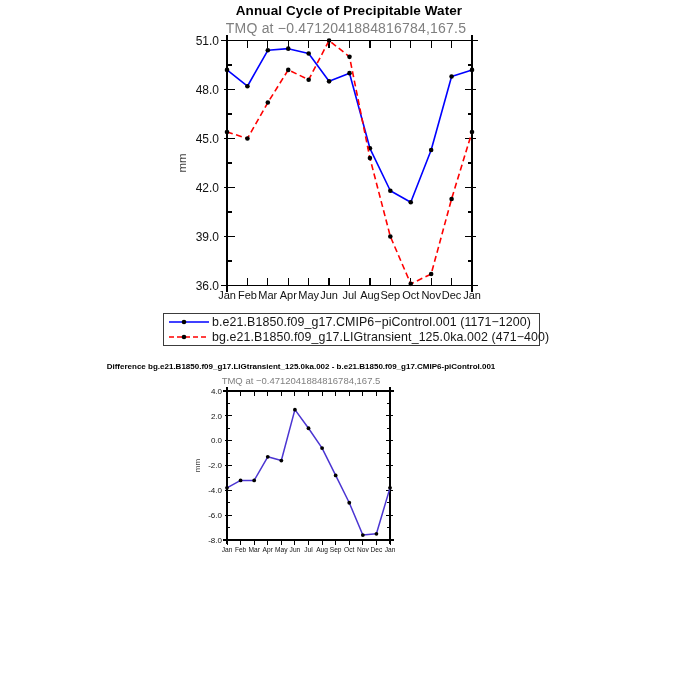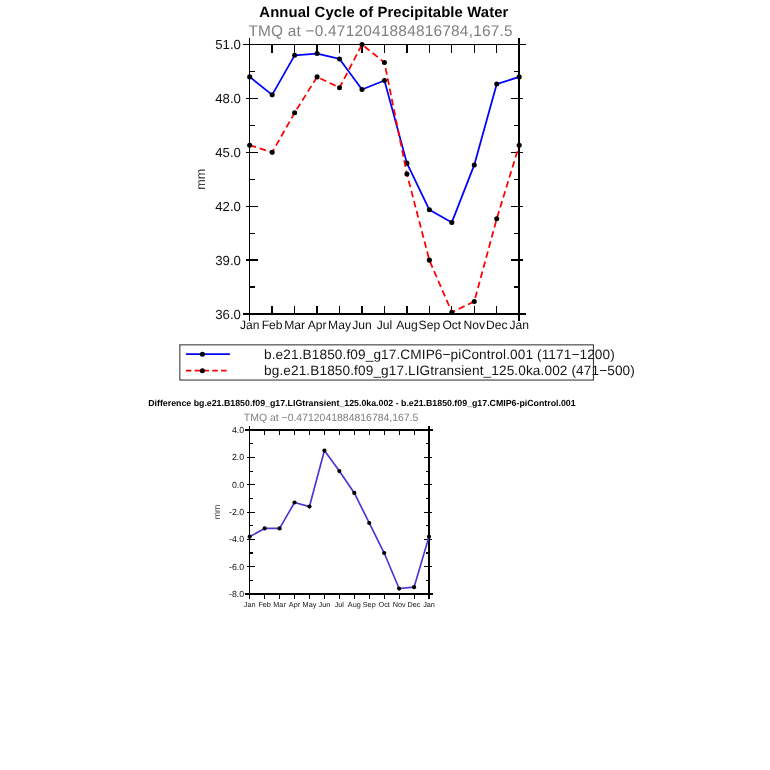--- a/index.html
+++ b/index.html
@@ -2,26 +2,26 @@
 <html><head>
 <meta charset="utf-8">
 <style>
   html,body{margin:0;padding:0;background:#fff;}
   .canvas{position:relative;width:700px;height:700px;background:#fff;overflow:hidden;
           font-family:"Liberation Sans",sans-serif;}
   #charts{position:absolute;left:0;top:0;}
   .abs{position:absolute;white-space:nowrap;transform:translateX(-50%);text-align:center;}
   .t1{top:3px;left:349px;font-size:13.5px;font-weight:bold;color:#000;letter-spacing:.1px;}
   .s1{top:20px;left:346px;font-size:14px;color:#7f7f7f;letter-spacing:.2px;}
-  .t2{top:362px;left:301px;font-size:8px;font-weight:bold;color:#000;margin-left:28px;}
+  .t2{top:362px;left:301px;font-size:8px;font-weight:bold;color:#000;}
   .s2{top:375px;left:301px;font-size:9.5px;color:#7f7f7f;}
   .legend{position:absolute;left:163px;top:313px;width:377px;height:33px;
           border:1px solid #3c3c3c;background:#fff;box-sizing:border-box;
           display:flex;flex-direction:column;justify-content:center;padding-left:4px;}
-  .lrow{display:flex;align-items:center;height:15px;white-space:nowrap;gap:28px;}
+  .lrow{display:flex;align-items:center;height:15px;white-space:nowrap;}
   .lsample{width:42px;height:10px;flex:0 0 42px;}
   .ltext{font-size:12.4px;color:#161616;letter-spacing:.1px;margin-left:2px;}
 </style>
 </head>
 <body>
 
 <div class="canvas">
   <svg id="charts" width="700" height="700">
       <g>
         <g stroke="#000000" stroke-width="1.4" shape-rendering="crispEdges">
@@ -251,19 +251,19 @@
           <line x1="1" y1="5" x2="41" y2="5" stroke="#0000ff" stroke-width="1.6"></line>
           <circle cx="16" cy="5" r="2.3" fill="#000000"></circle>
         </svg>
       <span class="ltext">b.e21.B1850.f09_g17.CMIP6−piControl.001 (1171−1200)</span>
     </div>
     <div class="lrow">
       <svg class="lsample">
           <line x1="1" y1="5" x2="41" y2="5" stroke="#ff0000" stroke-width="1.6" stroke-dasharray="5 3"></line>
           <circle cx="16" cy="5" r="2.3" fill="#000000"></circle>
         </svg>
-      <span class="ltext">bg.e21.B1850.f09_g17.LIGtransient_125.0ka.002 (471−500)</span>
+      <span class="ltext">bg.e21.B1850.f09_g17.LIGtransient_125.0ka.002 (471−400)</span>
     </div>
   </div>
 
   <div class="abs t2">Difference bg.e21.B1850.f09_g17.LIGtransient_125.0ka.002 - b.e21.B1850.f09_g17.CMIP6-piControl.001</div>
   <div class="abs s2">TMQ at  −0.4712041884816784,167.5</div>
 </div>
 
 </body></html>

